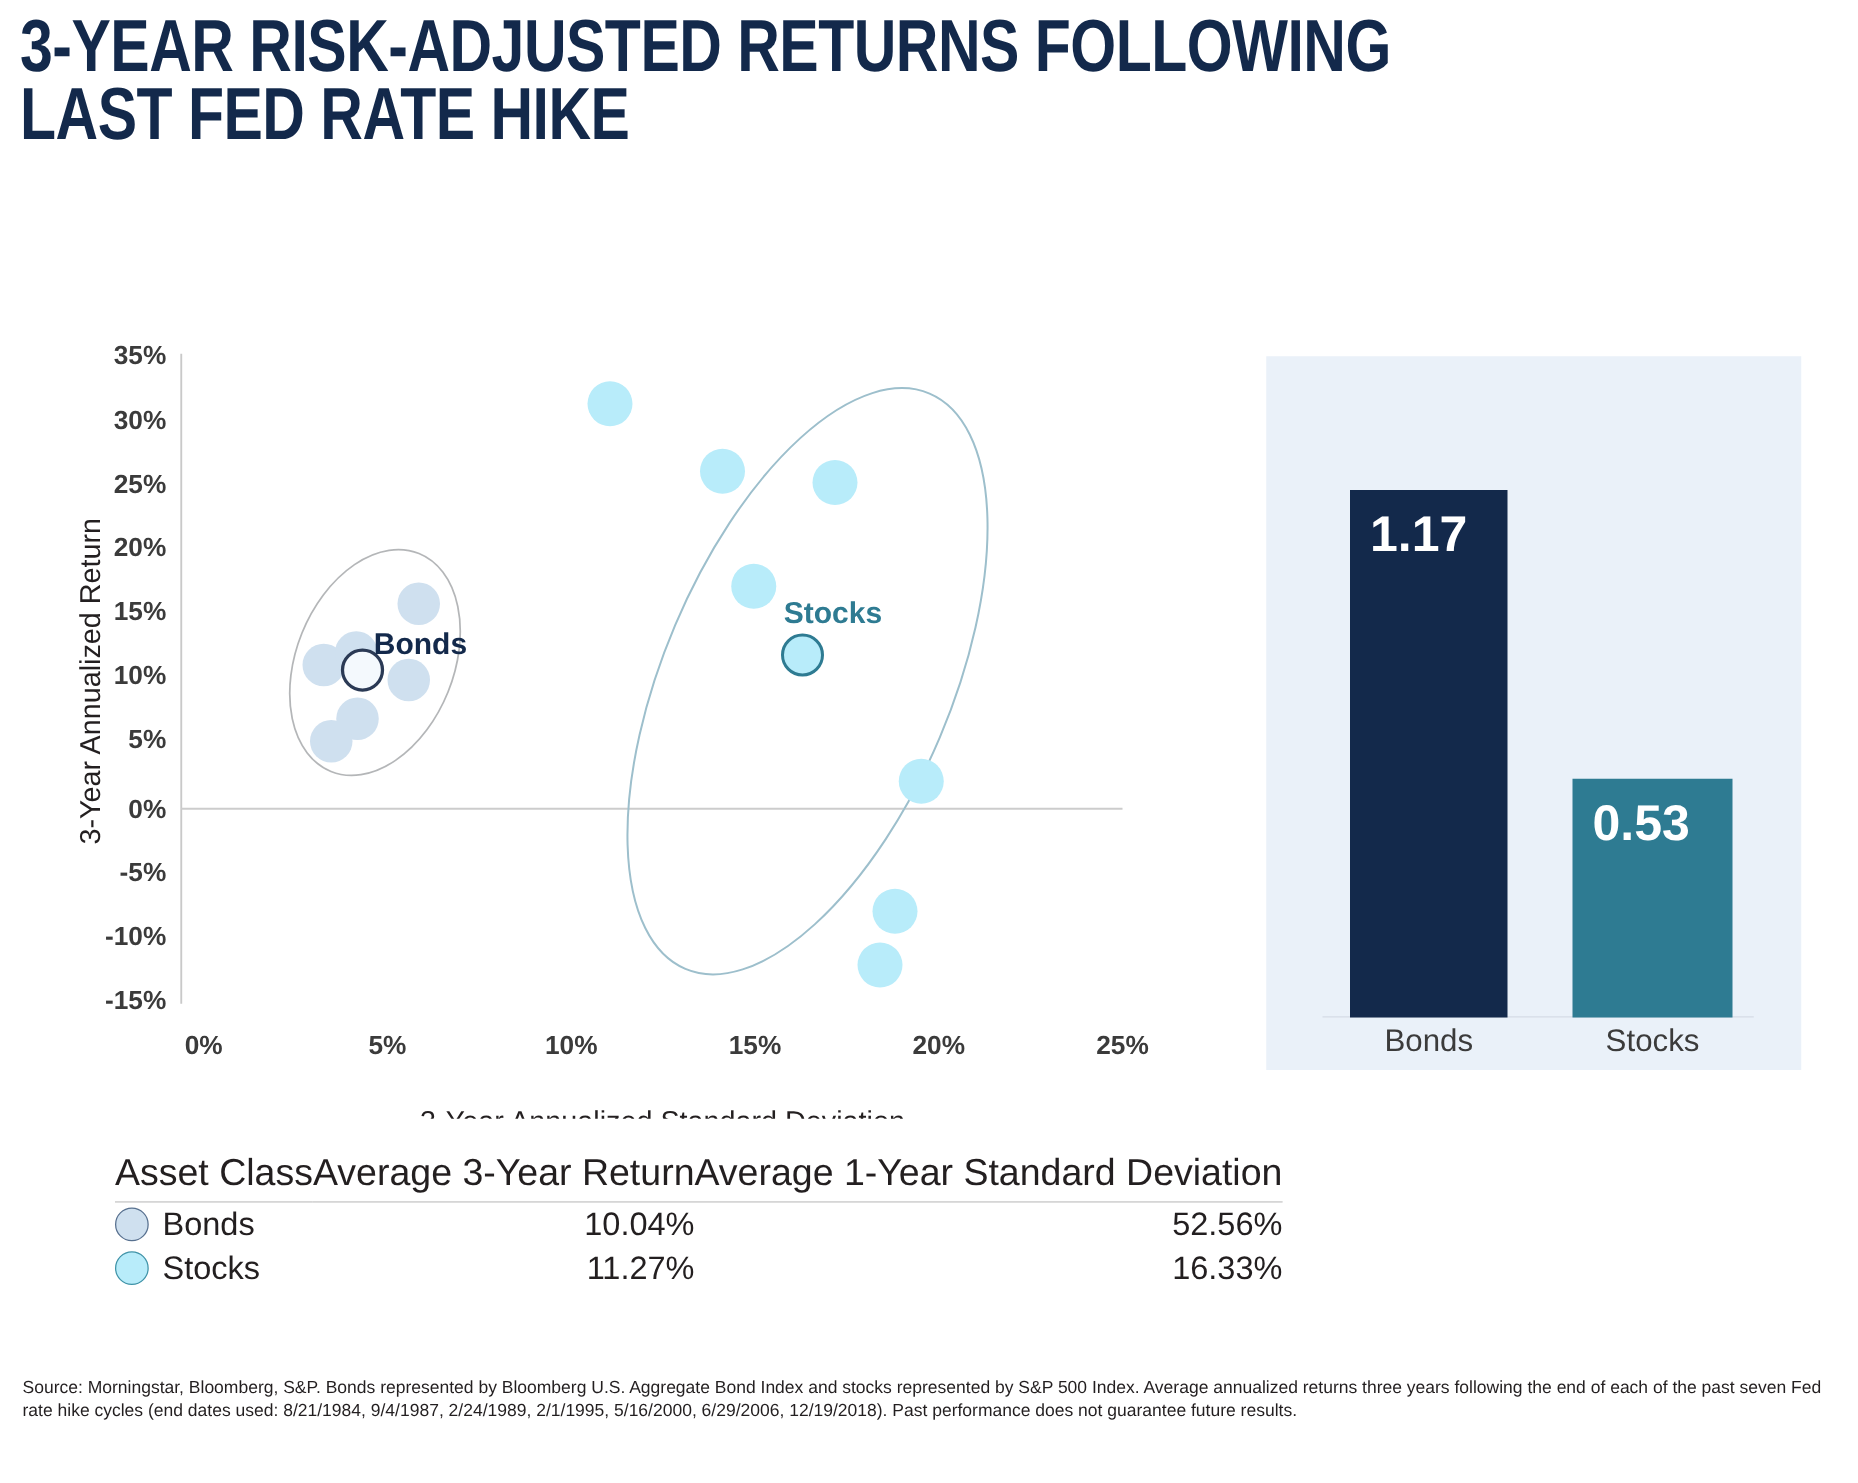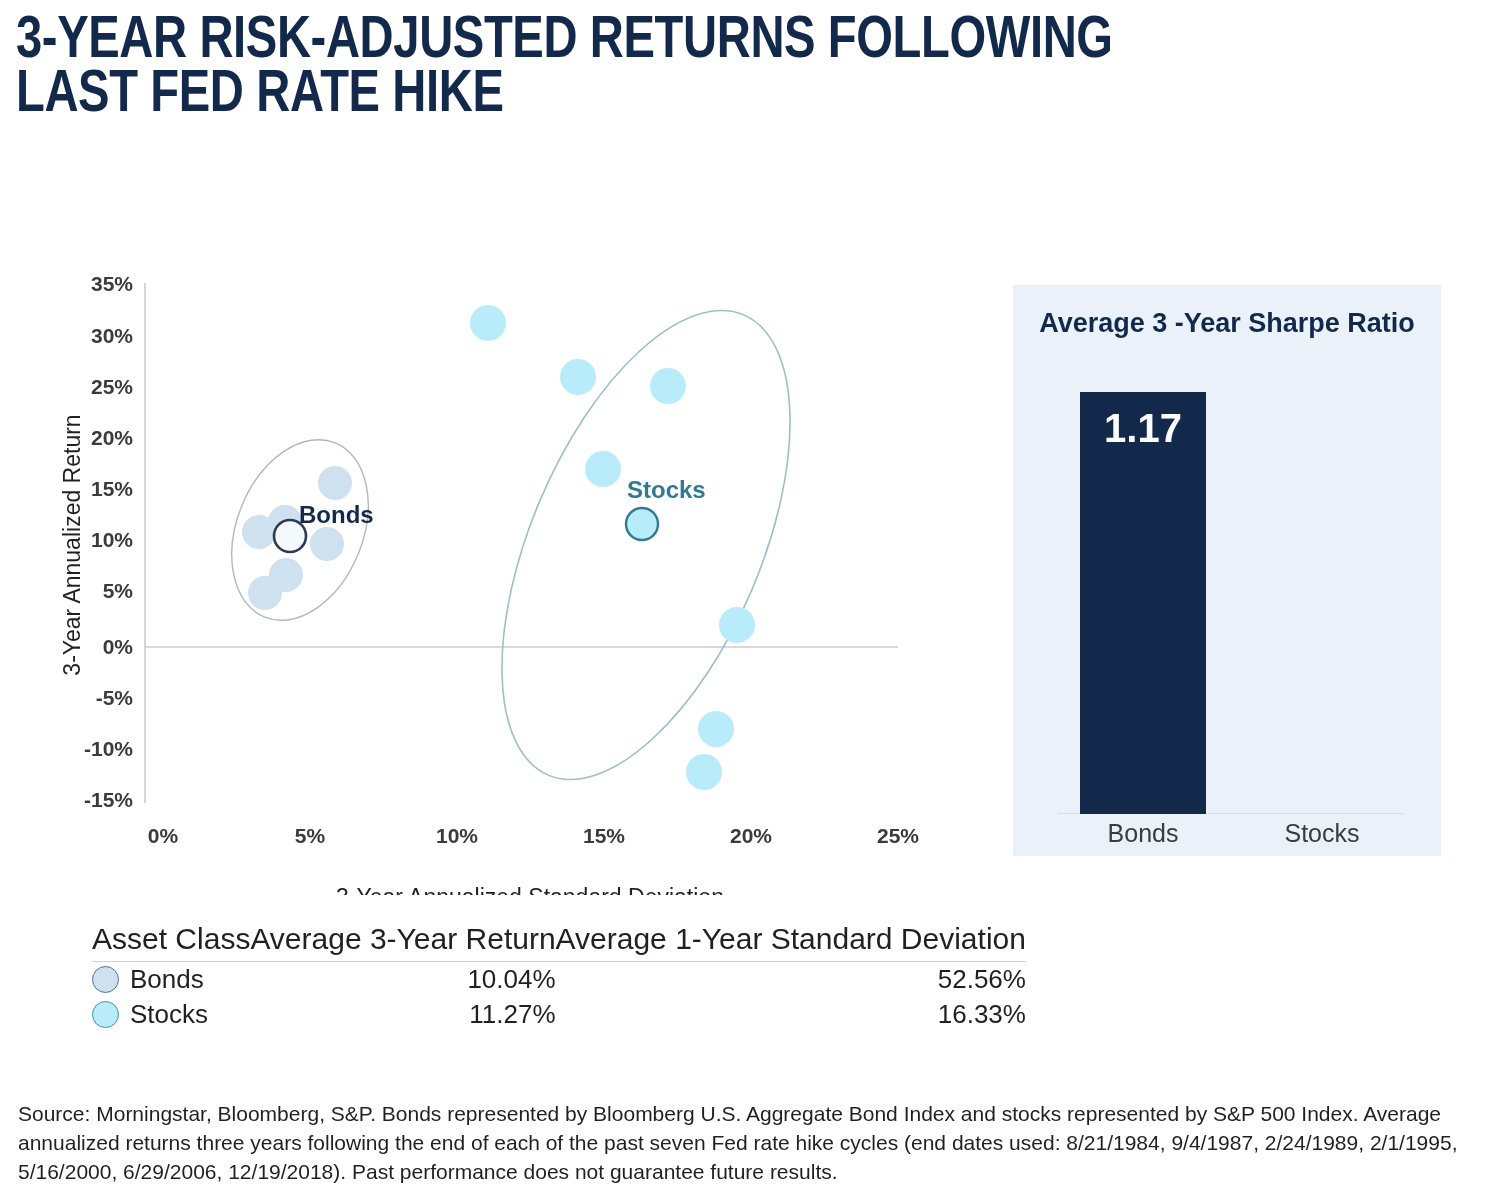--- a/index.html
+++ b/index.html
@@ -58,38 +58,38 @@
     position:absolute;left:1013px;top:285px;width:428px;height:571px;
     background:#eaf1f9;
   }
   #bar-title{
     position:absolute;left:0;top:23px;width:100%;text-align:center;
     font-family:"Liberation Sans Narrow","Liberation Sans",sans-serif;
     font-weight:bold;font-size:27px;color:#13294b;letter-spacing:0px;
   }
   .bar{position:absolute;bottom:42px;}
   .bar-value{
-    position:absolute;left:0;width:100%;text-align:center;top:14px;
+    position:absolute;left:16px;width:100%;text-align:left;top:14px;
     font-family:"Liberation Sans Narrow","Liberation Sans",sans-serif;
     font-weight:bold;font-size:40px;color:#ffffff;
   }
   .bar-cat{
     position:absolute;bottom:8px;text-align:center;
     font-family:"Liberation Sans Narrow","Liberation Sans",sans-serif;
     font-size:25px;color:#3b3b3b;
   }
   #bar-baseline{
     position:absolute;left:45px;bottom:42px;width:345px;height:1.5px;
     background:#d5dce6;
   }
   
   #source{
     position:absolute;left:18px;top:1100px;width:1455px;
     font-family:"Liberation Sans Narrow","Liberation Sans",sans-serif;
-    font-size:21px;line-height:1.38;color:#231f20;
+    font-size:14px;line-height:1.38;color:#231f20;
   }
 </style>
 </head>
 <body>
 
 <div id="title">3-YEAR RISK-ADJUSTED RETURNS FOLLOWING LAST FED RATE HIKE</div>
 
 <div id="scatter">
   <svg width="960" height="640" viewBox="0 0 960 640">
 
@@ -175,24 +175,26 @@
           </span>
         </td>
         <td>11.27%</td>
         <td>16.33%</td>
       </tr>
     </tbody>
   </table>
 </div>
 
 <div id="bar-panel">
-  <div id="bar-title">Average 3 -Year Sharpe Ratio</div>
   <div id="bar-baseline"></div>
 
   <div class="bar" style="left:67px;width:126px;height:422px;background:#13294b;">
     <div class="bar-value">1.17</div>
   </div>
   <div class="bar-cat" style="left:67px;width:126px;">Bonds</div>
 
+  <div class="bar" style="left:245px;width:128px;height:191px;background:#2e7b92;">
+    <div class="bar-value">0.53</div>
+  </div>
   <div class="bar-cat" style="left:245px;width:128px;">Stocks</div>
 </div>
 
 <div id="source">Source: Morningstar, Bloomberg, S&amp;P. Bonds represented by Bloomberg U.S. Aggregate Bond Index and stocks represented by S&amp;P 500 Index. Average annualized returns three years following the end of each of the past seven Fed rate hike cycles (end dates used: 8/21/1984, 9/4/1987, 2/24/1989, 2/1/1995, 5/16/2000, 6/29/2006, 12/19/2018). Past performance does not guarantee future results.</div>
 
 </body></html>

